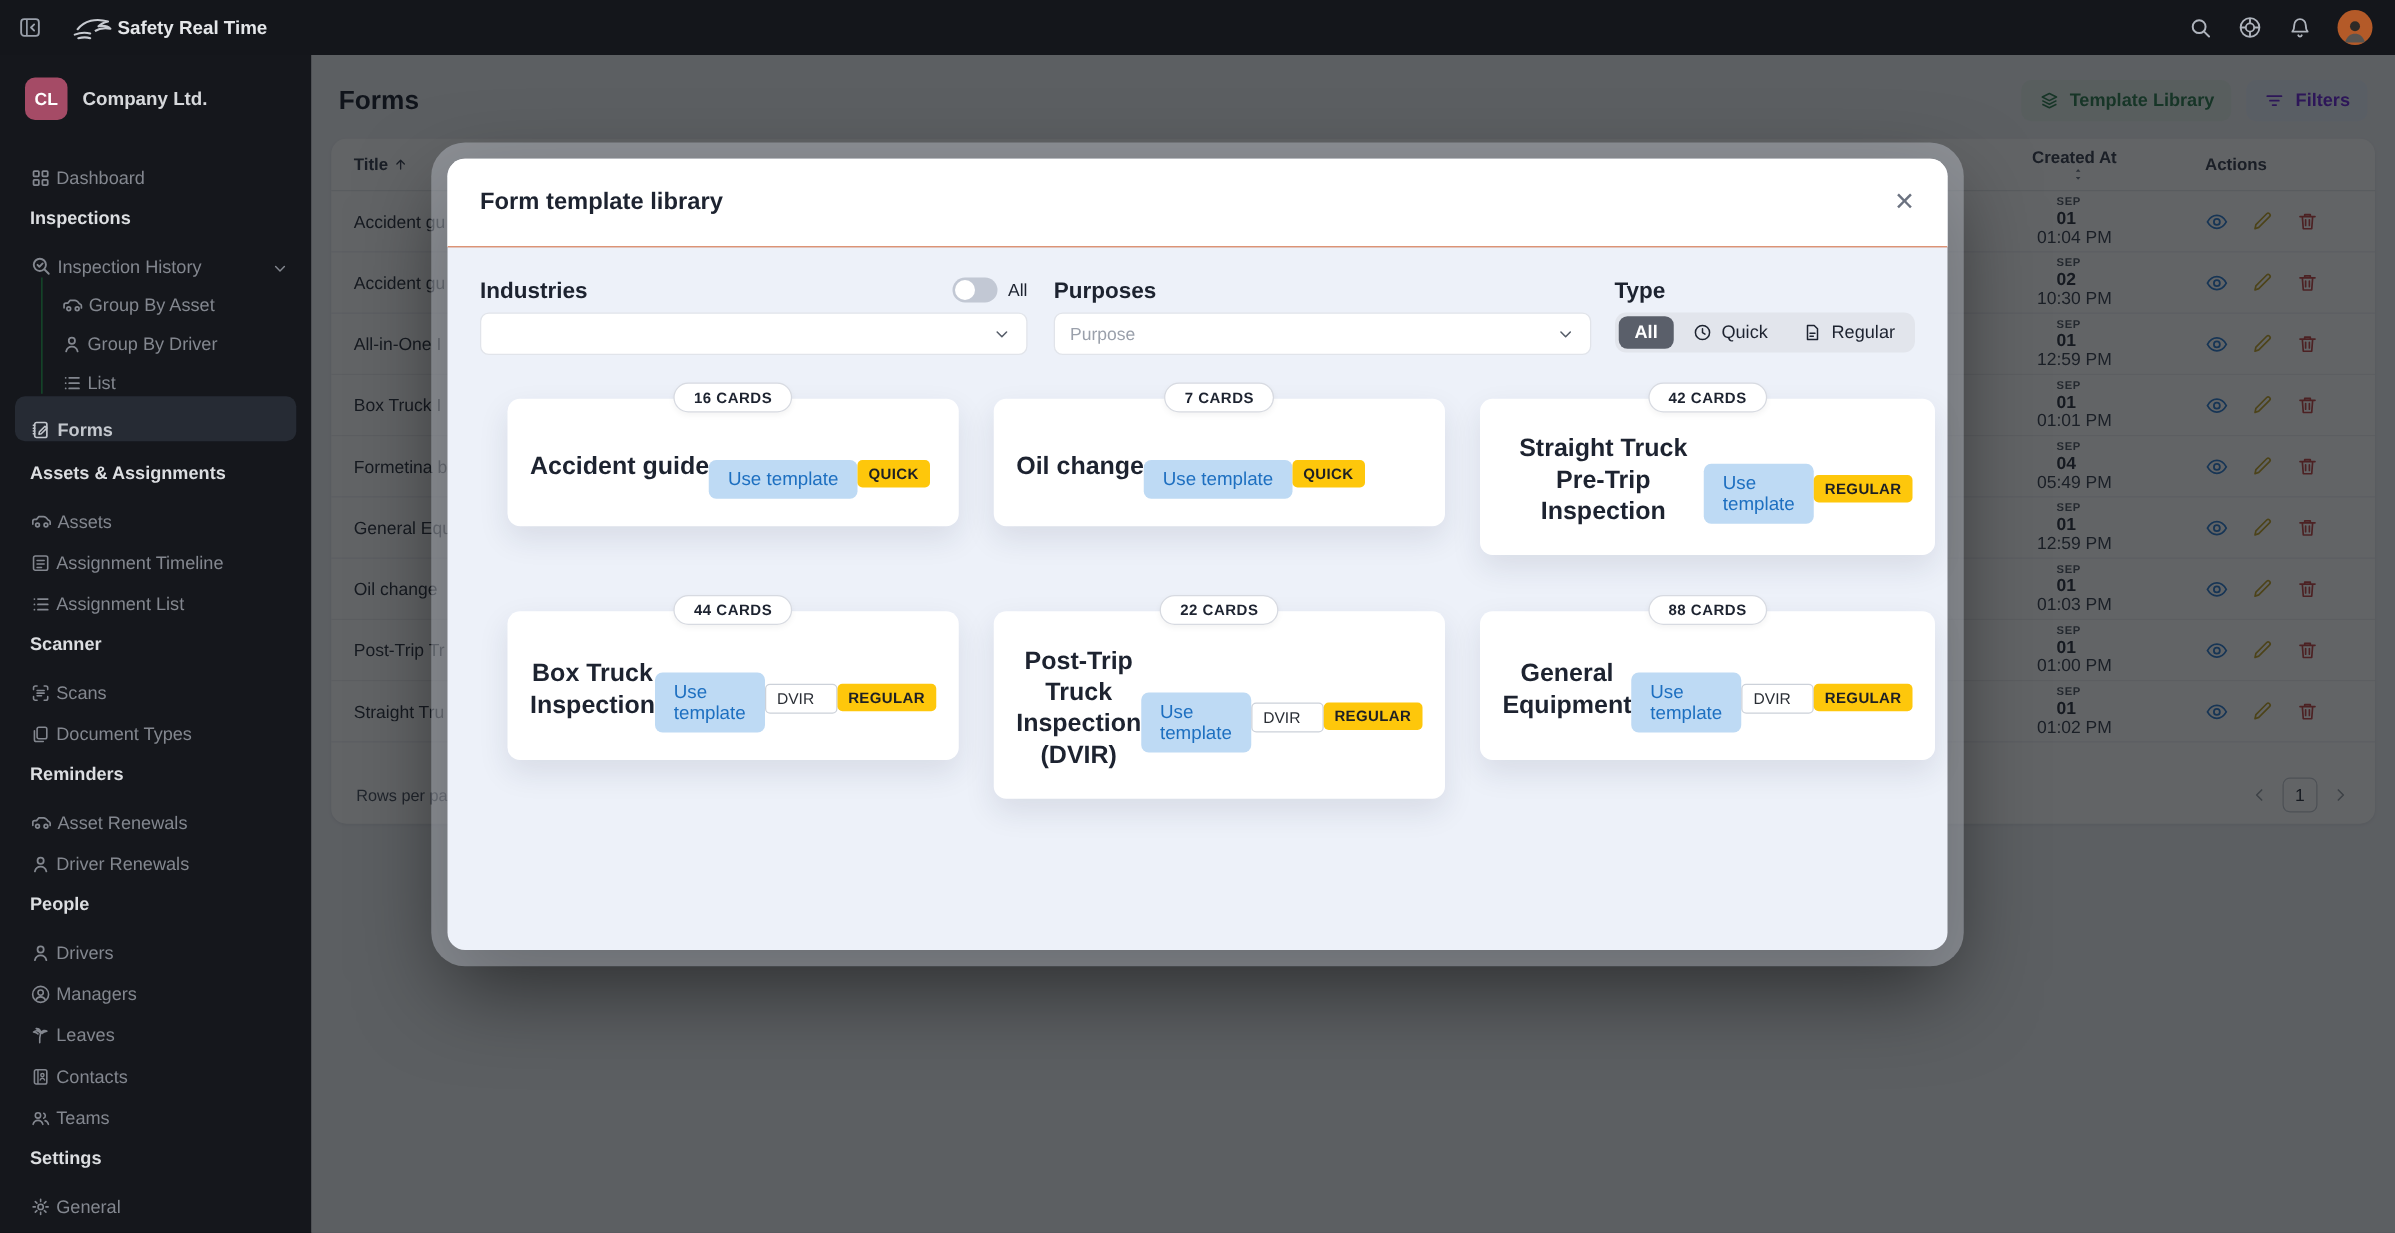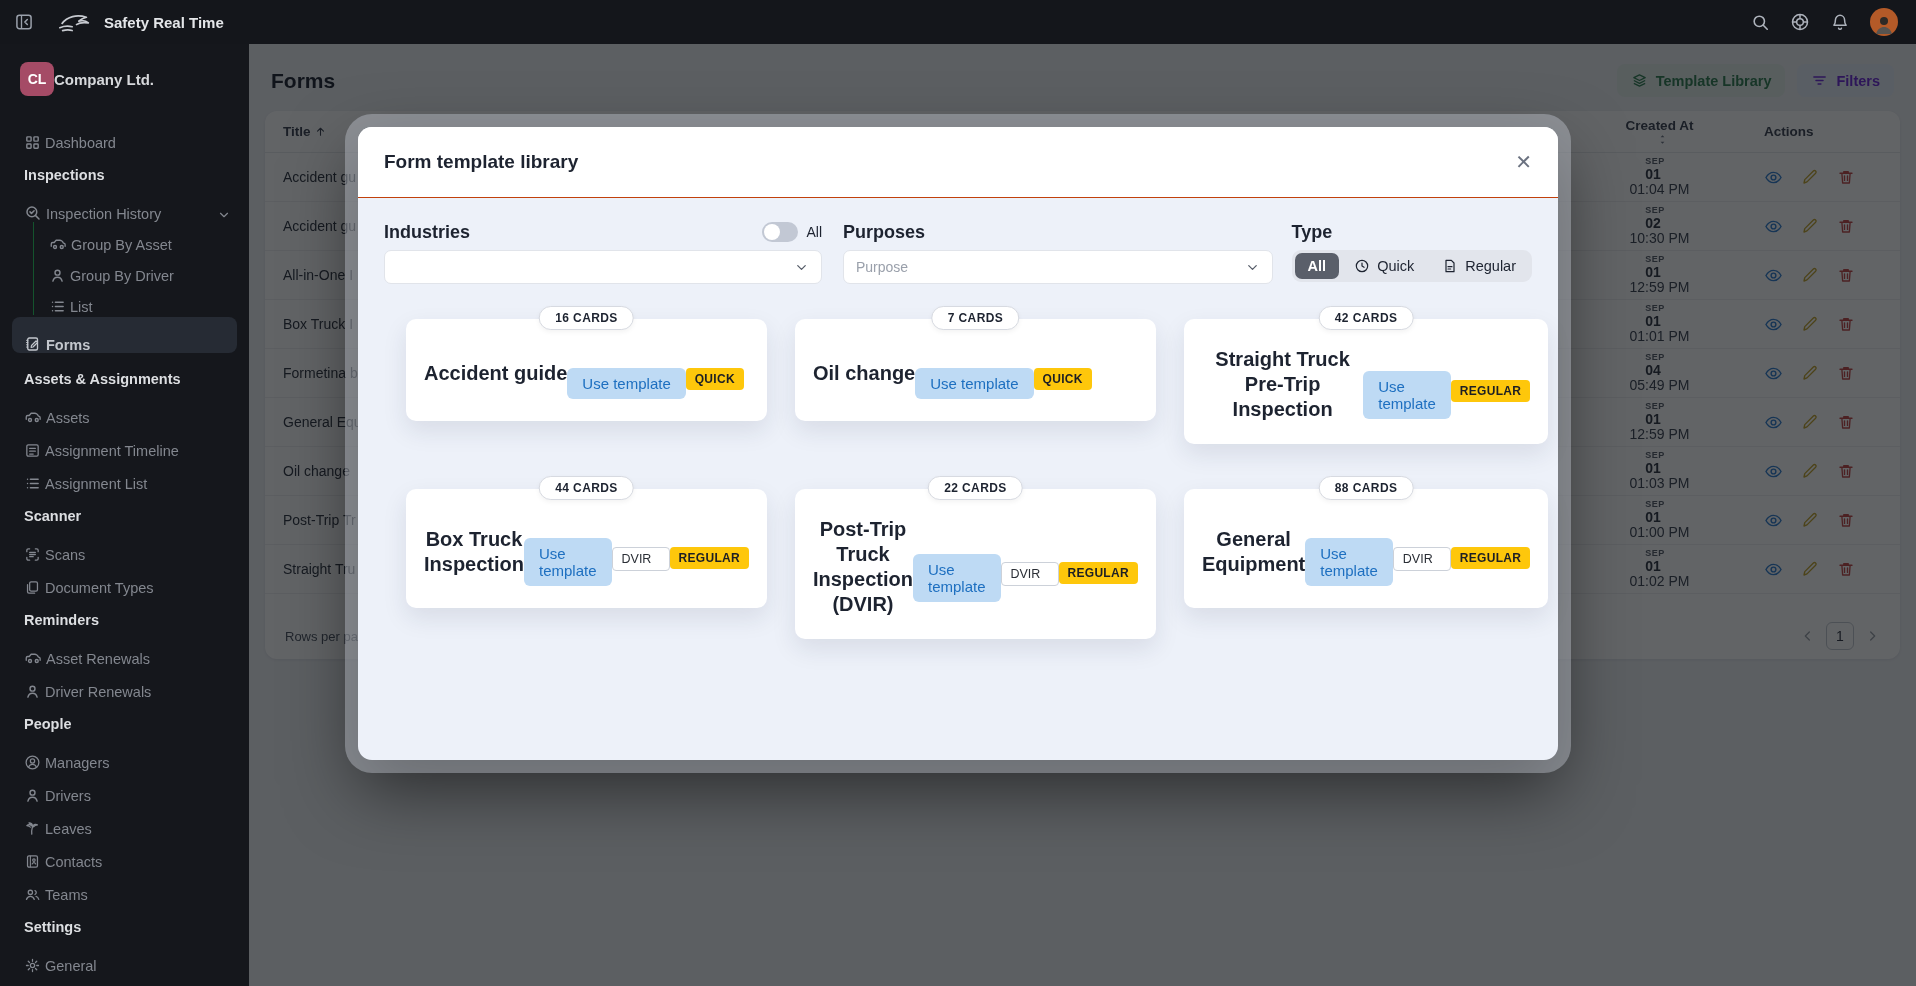--- a/index.html
+++ b/index.html
@@ -5,30 +5,30 @@
   * { margin:0; padding:0; box-sizing:border-box; }
   html,body { width:1916px; height:986px; overflow:hidden; background:#101216;
     font-family:"Liberation Sans", sans-serif; }
   svg { display:block; }
 
   
   .topbar { position:absolute; left:0; top:0; width:1916px; height:44px;
     background:#14161b; display:flex; align-items:center; z-index:10; }
   .collapse-btn { margin-left:14px; color:#9aa0ab; cursor:pointer; }
   .logo { margin-left:22px; color:#c7cad0; }
-  .app-name { margin-left:10px; color:#e4e6e9; font-size:15px; font-weight:bold; }
+  .app-name { color:#e4e6e9; font-size:15px; font-weight:bold; }
   .topbar-right { margin-left:auto; display:flex; align-items:center; gap:20px; margin-right:18px; }
   .topbar-icon { color:#aeb3bc; cursor:pointer; }
   .avatar { width:28px; height:28px; border-radius:50%; background:#b45a28; overflow:hidden;
     display:flex; align-items:flex-end; justify-content:center; cursor:pointer; }
 
   
   .sidebar { position:absolute; left:0; top:44px; width:249px; bottom:0; background:#15171c;
     z-index:10; padding-top:18px; }
-  .company-row { display:flex; align-items:center; padding:0 20px 6px 20px; }
+  .company-row { display:flex; align-items:center; gap:12px; padding:0 20px 6px 20px; }
   .company-badge { width:34px; height:34px; border-radius:8px; background:#a54b66; color:#fff;
     font-size:14px; font-weight:bold; display:flex; align-items:center; justify-content:center; }
   .company-name { color:#d6d8db; font-size:15px; font-weight:bold; }
   .nav { margin-top:16px; }
   .nav-item { display:flex; align-items:flex-end; gap:4px; height:33px; padding-left:24px;
     color:#83878f; font-size:14.5px; cursor:pointer; }
   .nav-item svg { flex:0 0 auto; }
   .nav-item .chev { margin-left:auto; margin-right:18px; }
   .nav-section { color:#dcdee1; font-size:14.5px; font-weight:bold; padding:16px 0 6px 24px; }
   .subtree { margin-left:33px; border-left:1px solid #14532d; }
@@ -399,29 +399,29 @@
     <div class="nav-item">
       <svg width="17" height="17">
           <use href="#i-person"></use>
         </svg>
       <span>Driver Renewals</span>
     </div>
 
     <div class="nav-section">People</div>
     <div class="nav-item">
       <svg width="17" height="17">
+          <use href="#i-person"></use>
+        </svg>
+      <span>Drivers</span>
+    </div>
+    <div class="nav-item">
+      <svg width="17" height="17">
           <use href="#i-personcircle"></use>
         </svg>
       <span>Managers</span>
-    </div>
-    <div class="nav-item">
-      <svg width="17" height="17">
-          <use href="#i-person"></use>
-        </svg>
-      <span>Drivers</span>
     </div>
     <div class="nav-item">
       <svg width="17" height="17">
           <use href="#i-palm"></use>
         </svg>
       <span>Leaves</span>
     </div>
     <div class="nav-item">
       <svg width="17" height="17">
           <use href="#i-contactbook"></use>

